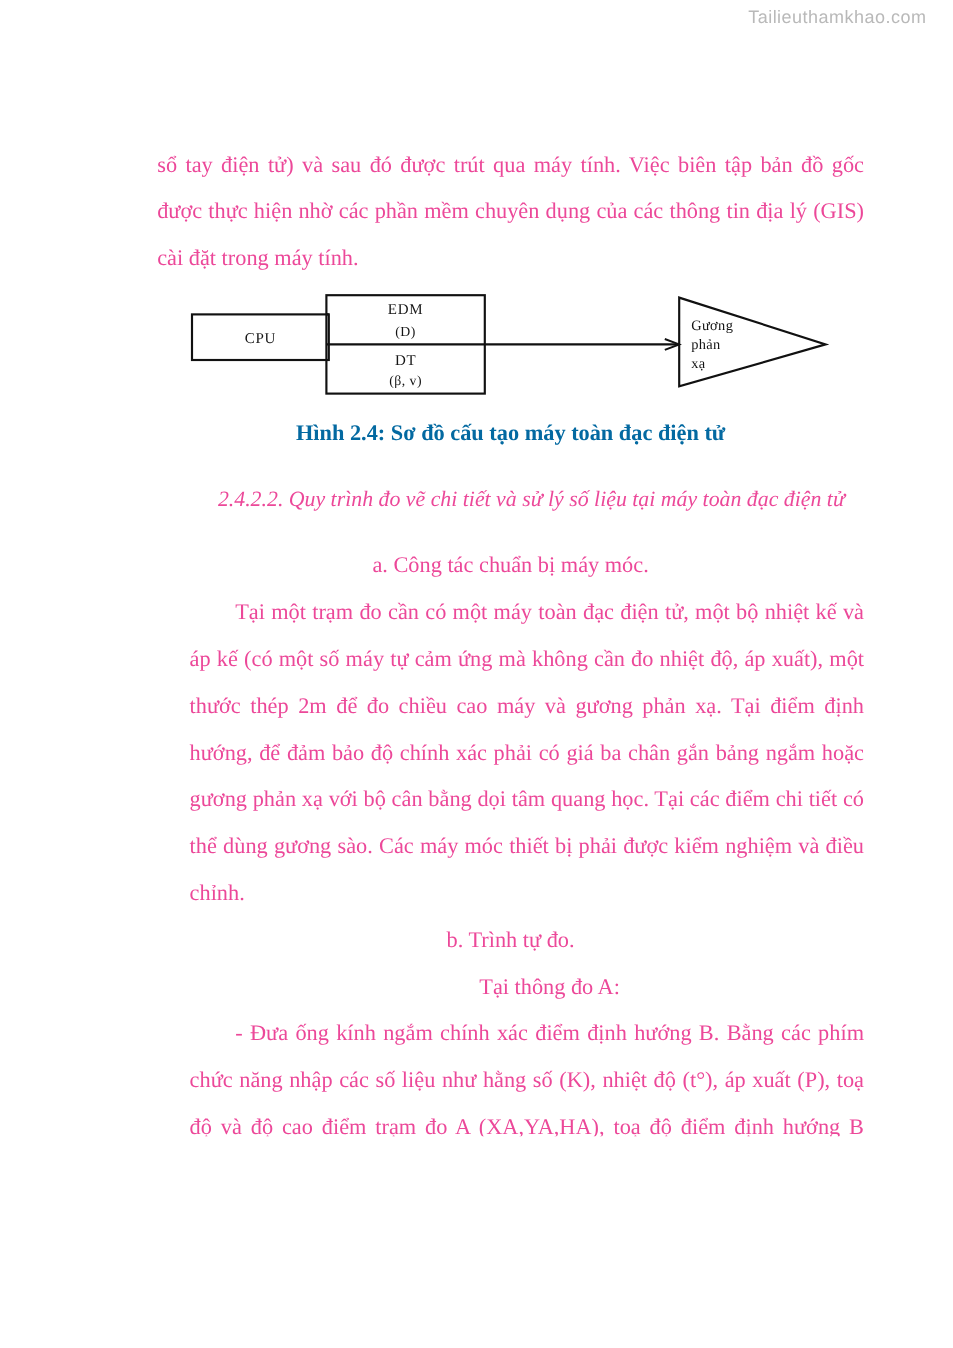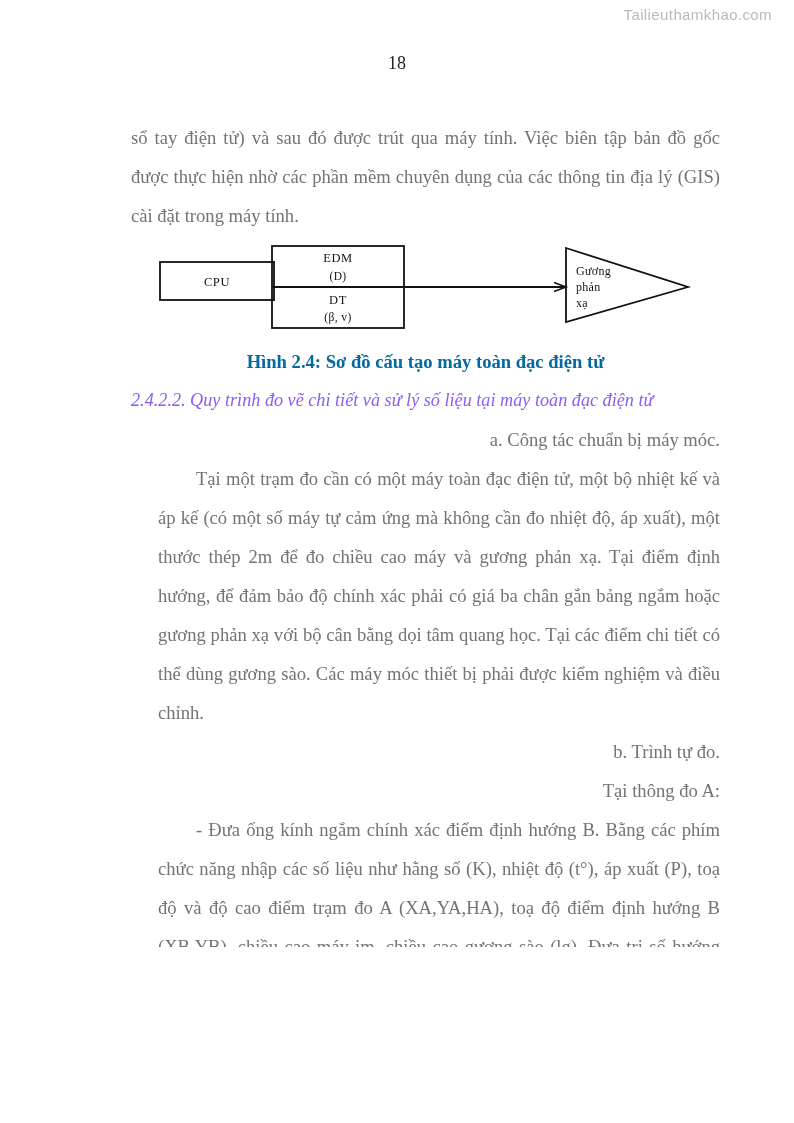--- a/index.html
+++ b/index.html
@@ -47,39 +47,39 @@
     left: 131px;
     top: 118px;
     width: 589px;
   }
   p {
     margin: 0;
     font-size: 18.6px;
     line-height: 39px;
     text-align: justify;
     text-justify: inter-word;
-    color: #737373;
+    color: #ec4899;
   }
-  p.nojust { text-align: right; }
+  p.nojust { text-align: center; }
   p.indent { text-indent: 38px; margin-left: 27px; }
   .caption {
     margin: 0;
     font-size: 18.6px;
     line-height: 39px;
     font-weight: bold;
     text-align: center;
     color: #0369a1;
   }
   .subhead {
-    margin: 0;
+    margin: 16px;
     font-size: 18.2px;
     line-height: 39px;
     font-style: italic;
-    text-align: left;
-    color: #8b5cf6;
+    text-align: right;
+    color: #ec4899;
   }
   
   .figure {
     position: absolute;
     left: 131px;
     top: 236px;
     width: 589px;
     height: 104px;
   }
   .fig-svg { display: block; }
@@ -105,21 +105,20 @@
     letter-spacing: 0.3px;
   }
 </style>
 </head>
 <body>
 
 <div class="page">
 
   <div class="watermark">Tailieuthamkhao.com</div>
 
-  <div class="page-number">18</div>
 
   <div class="content" style="top:118px;">
     <p>sổ tay điện tử) và sau đó được trút qua máy tính. Việc biên tập bản đồ gốc được thực hiện nhờ các phần mềm chuyên dụng của các thông tin địa lý (GIS) cài đặt trong máy tính.</p>
   </div>
 
   <div class="figure">
     <svg class="fig-svg" width="589" height="104" viewBox="0 0 589 104" xmlns="http://www.w3.org/2000/svg">
       <g fill="none" stroke="#111111" stroke-width="1.8">
 
         <rect x="29" y="26" width="114" height="38"></rect>

